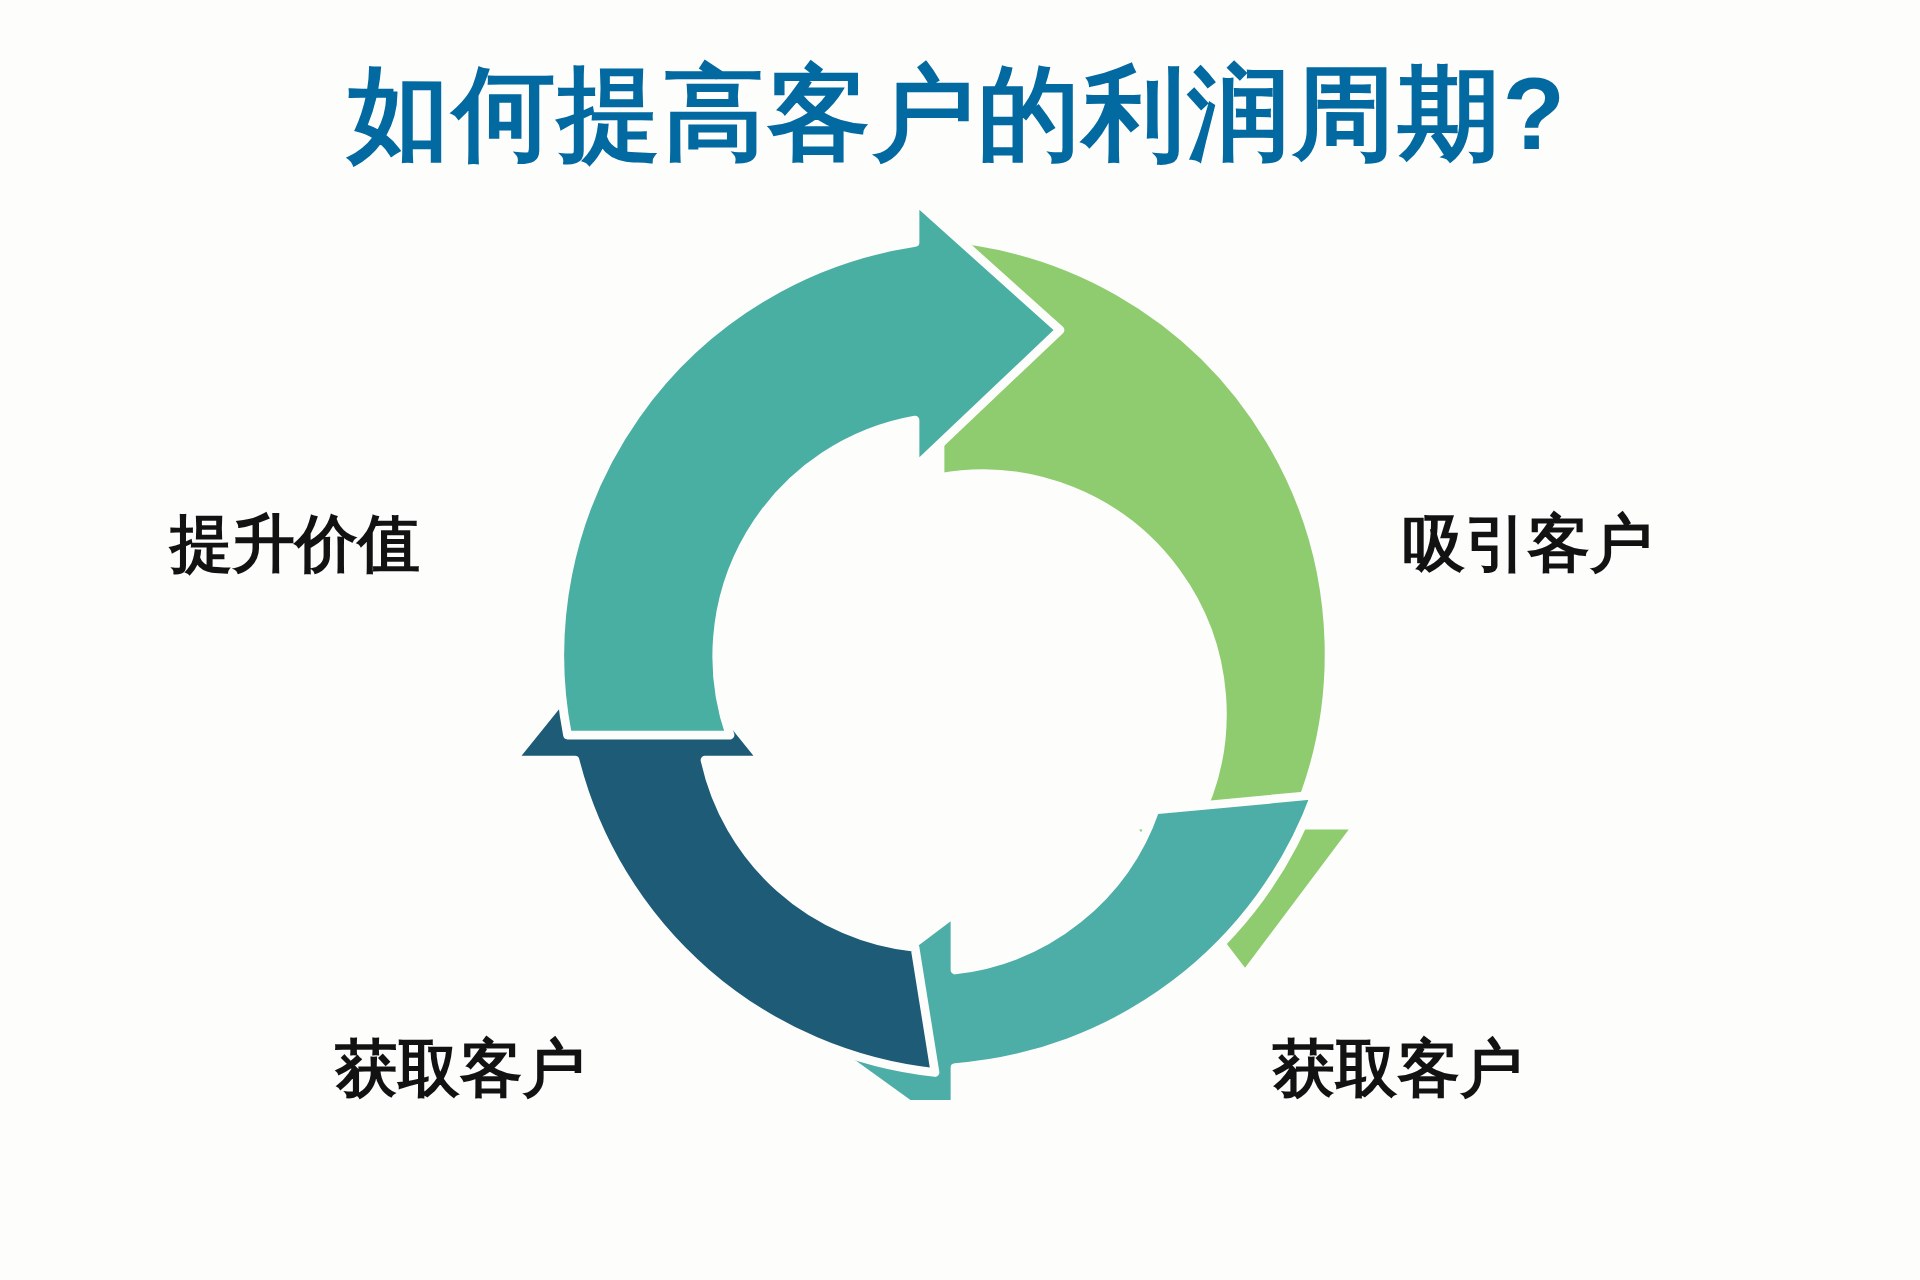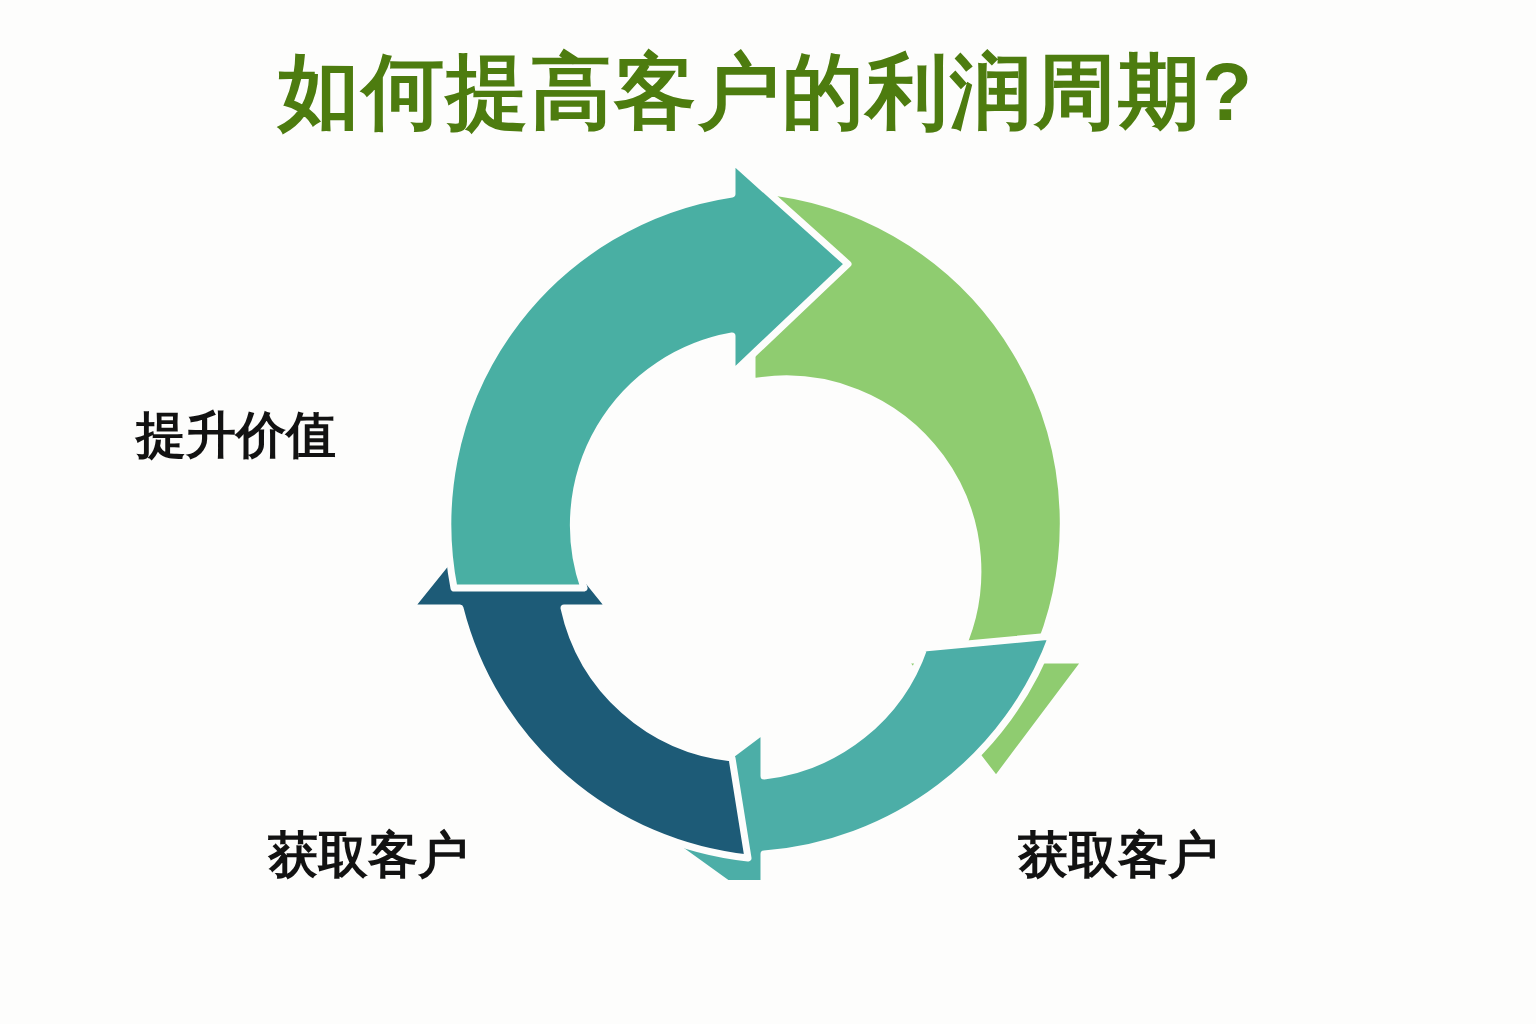--- a/index.html
+++ b/index.html
@@ -17,21 +17,21 @@
   }
   #title {
     position: absolute;
     left: 0;
     top: 44px;
     width: 1532px;
     text-align: center;
     font-size: 82px;
     line-height: 96px;
     font-weight: bold;
-    color: #4d7c0f;
+    color: #0369a1;
     letter-spacing: 2px;
     white-space: nowrap;
   }
   #cycle-wrap {
     position: absolute;
     left: 0;
     top: 0;
     width: 1536px;
     height: 836px;
   }
@@ -120,19 +120,20 @@
                  L 452 96
                  L 336 206
                  L 336 168
                  A 192 192 0 0 0 188 420
                  Z"></path>
       </g>
     </svg>
 
     <div class="node-label lbl-left" id="label-top-left" style="color: rgb(18, 18, 18);">提升价值</div>
 
+    <div class="node-label" id="label-top-right" style="color: rgb(18, 18, 18);">吸引客户</div>
 
     <div class="node-label" id="label-bot-left" style="color: rgb(18, 18, 18);">获取客户</div>
 
     <div class="node-label" id="label-bot-right" style="color: rgb(18, 18, 18);">获取客户</div>
 
   </div>
 </div>
 
 </body></html>

